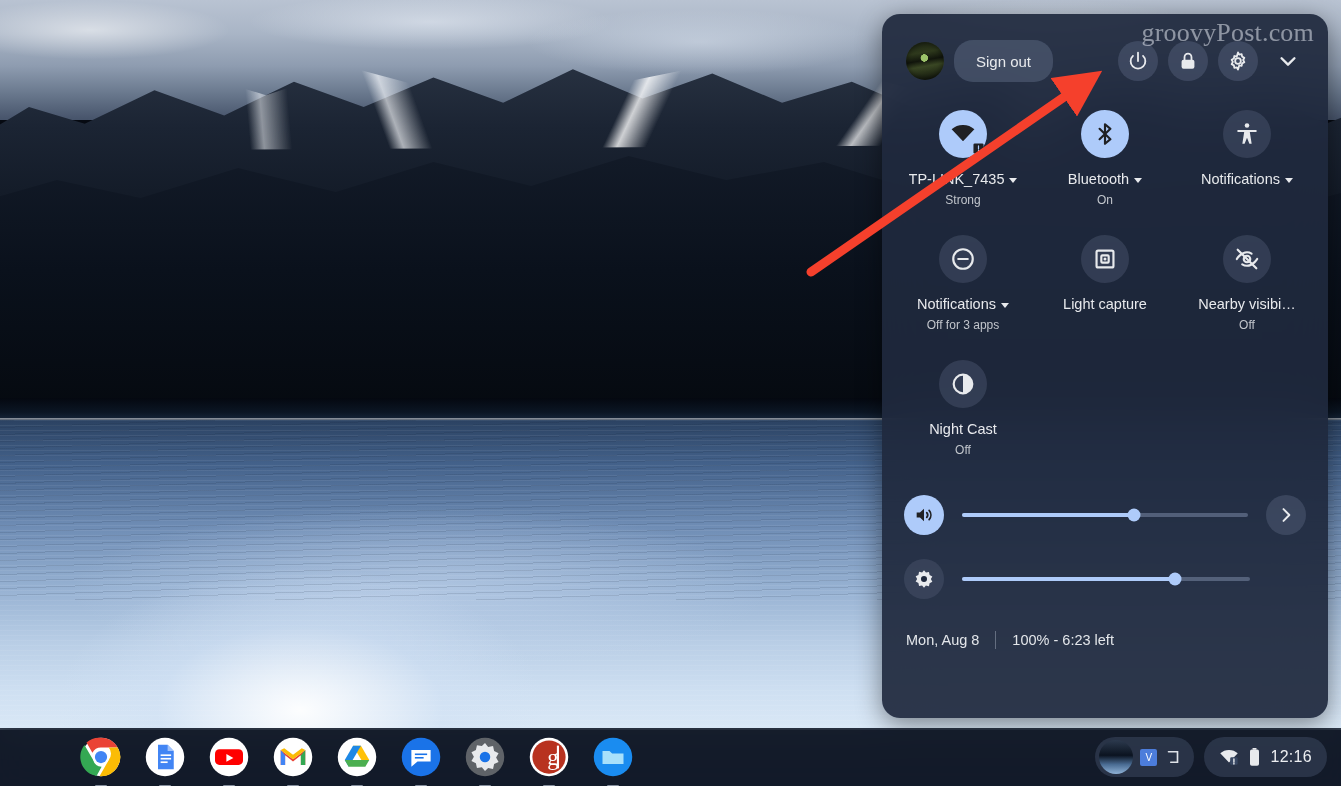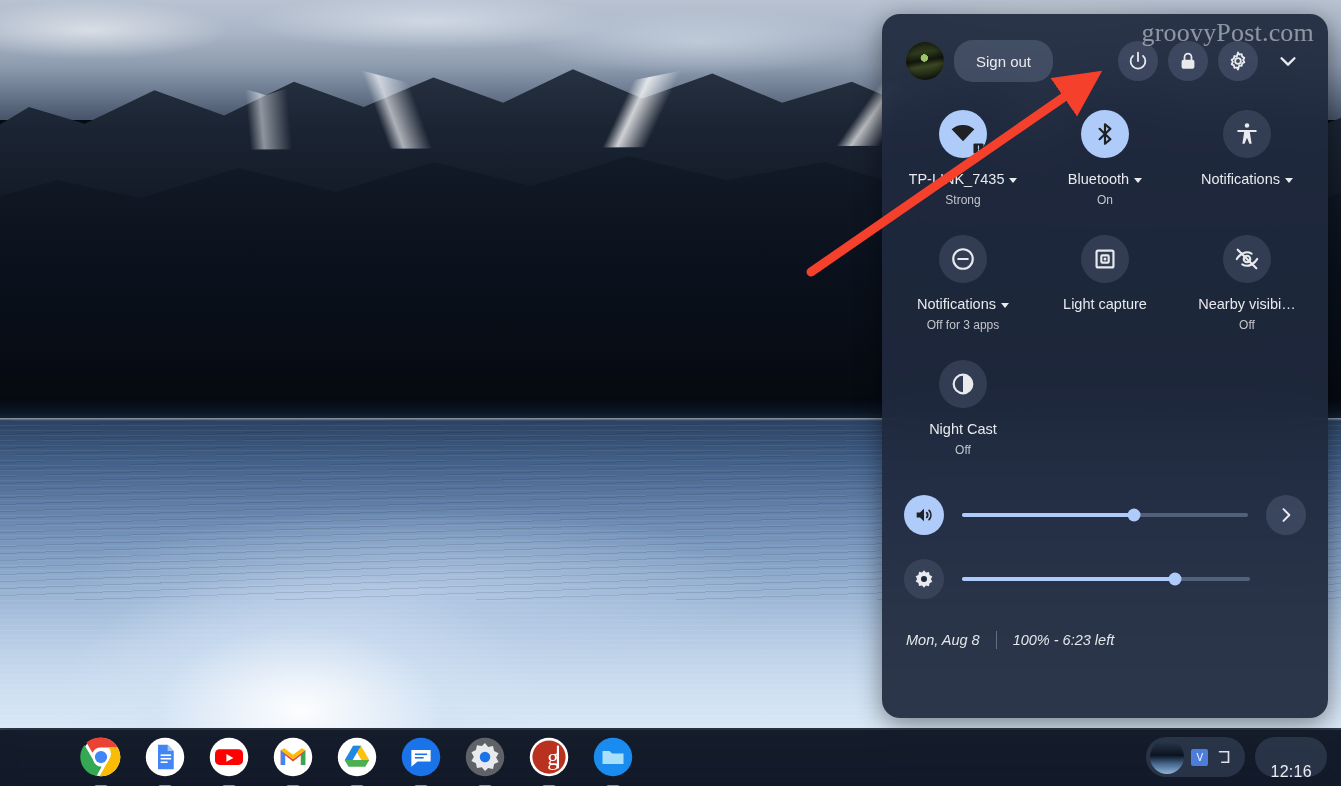--- a/index.html
+++ b/index.html
@@ -172,21 +172,21 @@
     width:40px; height:40px; border-radius:50%; border:none; flex:none;
     background:rgba(92,104,130,.4); color:#e8eaed; cursor:pointer;
     display:flex; align-items:center; justify-content:center;
   }
   .chev-btn svg { width:20px; height:20px; fill:none; stroke:#e8eaed; stroke-width:2.4;
     stroke-linecap:round; stroke-linejoin:round; }
 
   
   .qs-footer {
     display:flex; align-items:center; gap:16px; padding:8px 24px 0 24px;
-    font-size:14.5px; color:#e3e6ea;font-style:italic;
+    font-size:14.5px; color:#e3e6ea;
   }
   .divider { width:1px; height:18px; background:rgba(210,218,230,.35); }
 
   
   .arrow { position:absolute; left:0; top:0; width:1341px; height:786px; pointer-events:none; }
 
   
   .shelf {
     position:absolute; left:0; bottom:0; width:100%; height:58px;
     background:rgba(22,30,46,.82); backdrop-filter:blur(14px);
@@ -206,21 +206,21 @@
     border-radius:20px; background:rgba(56,68,92,.6); cursor:pointer;
   }
   .preview-thumb {
     width:34px; height:34px; border-radius:50%;
     background:linear-gradient(180deg,#2c3a4e 0%,#0b1320 45%,#4a6c93 72%,#8fb2d6 100%);
   }
   .tray-mini { width:17px; height:17px; border-radius:2px; background:#4c7ddb;
     display:flex; align-items:center; justify-content:center; font-size:10px; color:#fff; }
   .status-pill {
     display:flex; align-items:center; gap:9px; height:40px; padding:8px 15px;
-    border-radius:20px; background:rgba(56,68,92,.6); cursor:pointer; color:#e8eaed;flex-direction:column;
+    border-radius:20px; background:rgba(56,68,92,.6); cursor:pointer; color:#e8eaed;
   }
   .status-pill svg { fill:#e8eaed; }
   .clock { font-size:16px; color:#eceef1; letter-spacing:.3px; }
 </style>
 </head>
 <body>
 
 <div id="screen">
 
   <div class="wallpaper">

